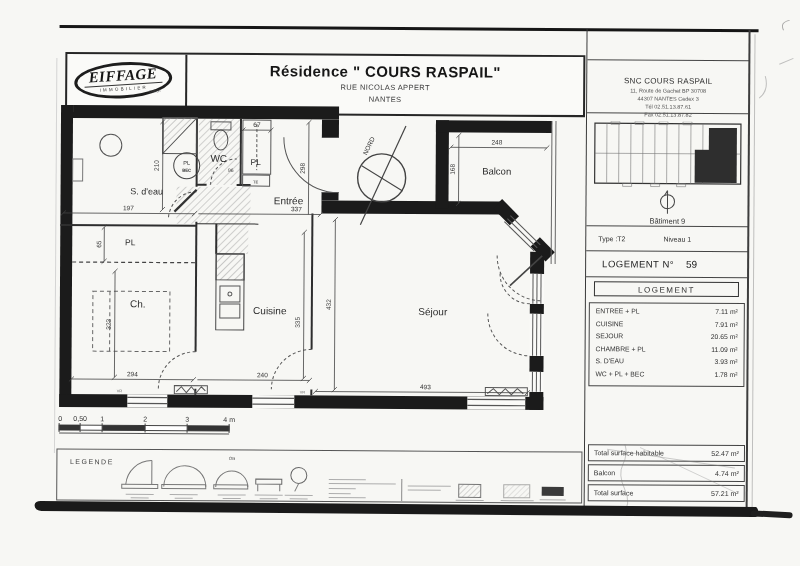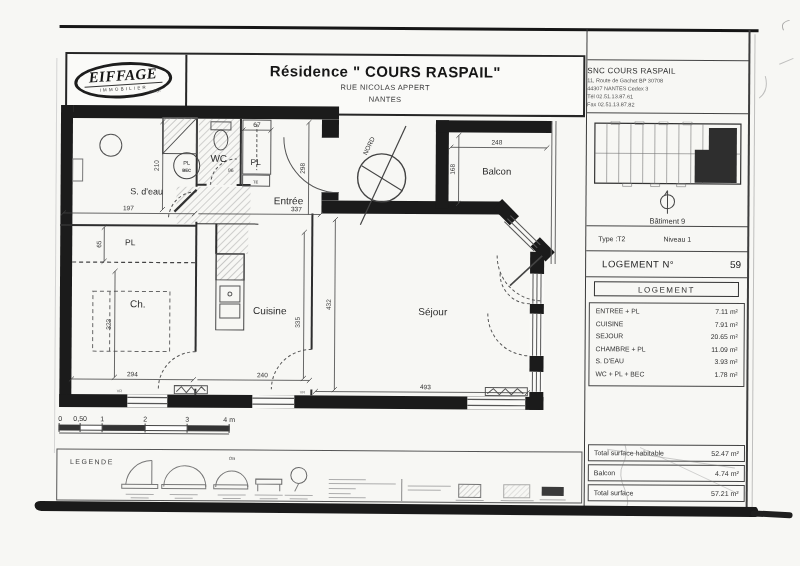--- a/index.html
+++ b/index.html
@@ -23,30 +23,30 @@
   .logo-main{font-family:"Liberation Serif",serif;font-size:15px;font-weight:bold;font-style:italic;
              letter-spacing:.5px;margin-top:2px;color:#141414;}
   .logo-sub{font-size:4.5px;letter-spacing:2.2px;border-top:1px solid #333;margin:0 7px;padding-top:1px;color:#333;}
   .logo-ouest{font-size:3.5px;text-align:right;margin-right:9px;color:#555;}
   .title-cell{flex:1;text-align:center;padding-top:7px;}
   .res-title{font-size:15px;font-weight:bold;letter-spacing:.4px;color:#161616;}
   .res-sub{font-size:7.5px;color:#3a3a3a;margin-top:3px;letter-spacing:.4px;}
   
   .tb{left:585px;top:28px;width:163px;height:480px;border-left:1.5px solid #3a3a3a;box-sizing:border-box;font-size:7px;}
   .tb .sec{position:absolute;left:0;width:100%;box-sizing:border-box;}
-  .tb-company{top:30px;height:54px;border-top:1px solid #444;border-bottom:1px solid #444;padding-top:6px;}
+  .tb-company{top:30px;height:54px;border-top:1px solid #444;border-bottom:1px solid #444;text-align:center;padding-top:16px;}
   .company-name{font-size:8px;letter-spacing:.3px;color:#2f2f2f;}
   .company-line{font-size:5.5px;color:#555;margin-top:2px;}
   .tb-keyplan{top:84px;height:113px;border-bottom:1px solid #444;text-align:center;}
   .tb-keyplan svg{display:block;margin:0 auto;}
   .batiment{font-size:7.5px;color:#333;margin-top:1px;}
   .tb-type{top:197px;height:25px;border-bottom:1px solid #444;display:flex;align-items:center;}
   .type-label{margin-left:12px;font-size:7px;color:#2f2f2f;}
   .level-label{margin-left:38px;font-size:7px;color:#2f2f2f;}
-  .tb-log{top:222px;height:26px;border-bottom:1px solid #444;display:flex;align-items:center;gap:44px;}
+  .tb-log{top:222px;height:26px;border-bottom:1px solid #444;display:flex;align-items:center;}
   .log-label{margin-left:16px;font-size:9.5px;letter-spacing:.5px;color:#222;}
   .log-num{margin-left:12px;font-size:10px;color:#222;}
   .tb-surfhead{top:252px;left:8px !important;width:145px !important;height:15px;border:1.2px solid #333;
                text-align:center;line-height:15px;font-size:8px;letter-spacing:1.5px;color:#2f2f2f;}
   .tb-surflist{top:273px;left:3px !important;width:156px !important;height:84px;border:1px solid #444;padding:4px 6px 0 6px;}
   .surf-row{display:flex;justify-content:space-between;font-size:6.8px;color:#333;height:12.5px;}
   .tb-totals{top:415px;left:3px !important;width:157px !important;}
   .tot-row{border:1px solid #444;height:15px;margin-bottom:3px;display:flex;align-items:center;
            justify-content:space-between;padding:0 5px;font-size:7px;color:#333;background:rgba(255,255,255,.3);}
   .scribbles{pointer-events:none;}

